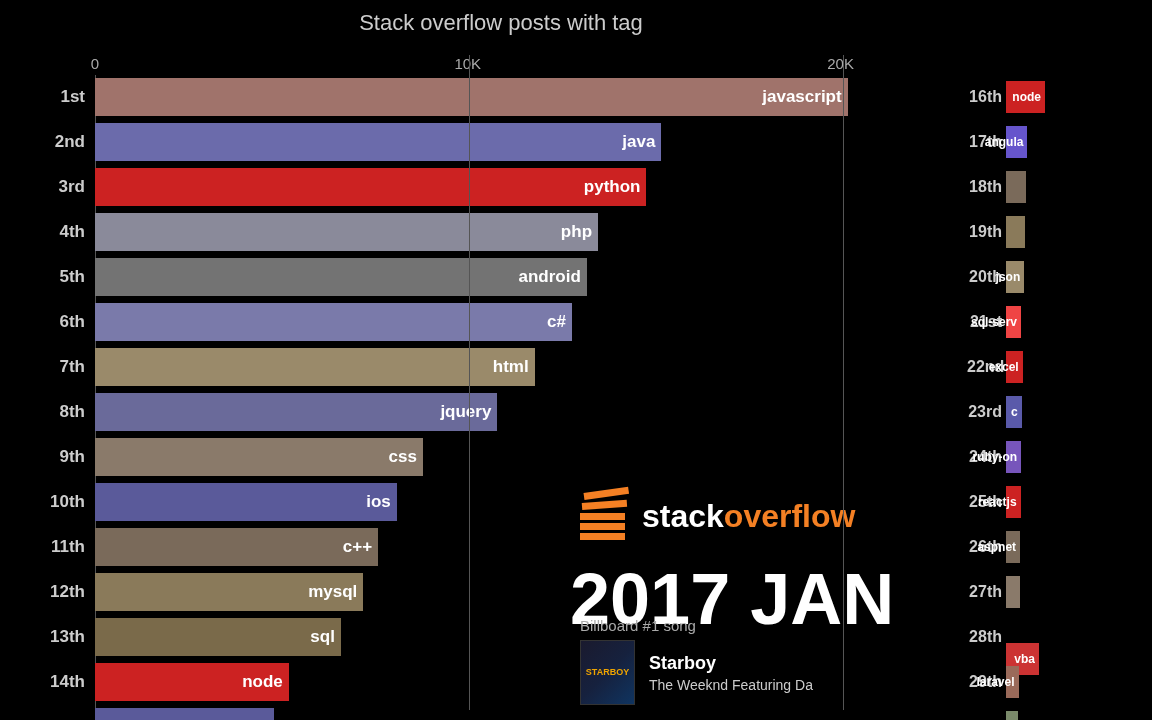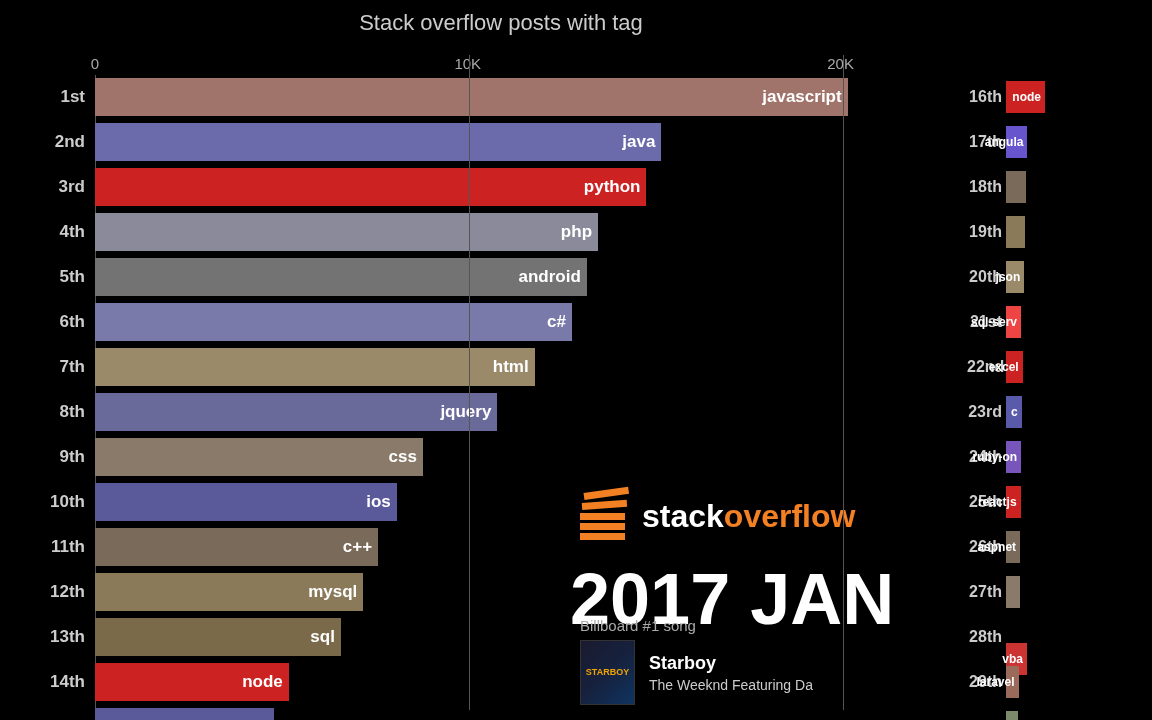--- a/index.html
+++ b/index.html
@@ -404,21 +404,21 @@
         <div class="right-bar" style="width: 14.087px; background-color: rgb(122, 106, 90);">
           <span class="right-bar-label">aspnet</span>
         </div>
       </div>
       <div class="right-bar-row">
         <div class="right-rank-label">27th</div>
         <div class="right-bar" style="width: 13.5652px; background-color: rgb(138, 122, 106);"></div>
       </div>
       <div class="right-bar-row">
         <div class="right-rank-label">28th</div>
-        <div class="right-bar" style="width: 21px; background-color: rgb(204, 51, 51); margin-top: 43px;">
+        <div class="right-bar" style="width: 33px; background-color: rgb(204, 51, 51); margin-top: 43px;">
           <span class="right-bar-label">vba</span>
         </div>
       </div>
       <div class="right-bar-row">
         <div class="right-rank-label">29th</div>
         <div class="right-bar" style="width: 12.5217px; background-color: rgb(154, 106, 90);">
           <span class="right-bar-label">laravel</span>
         </div>
       </div>
       <div class="right-bar-row">

